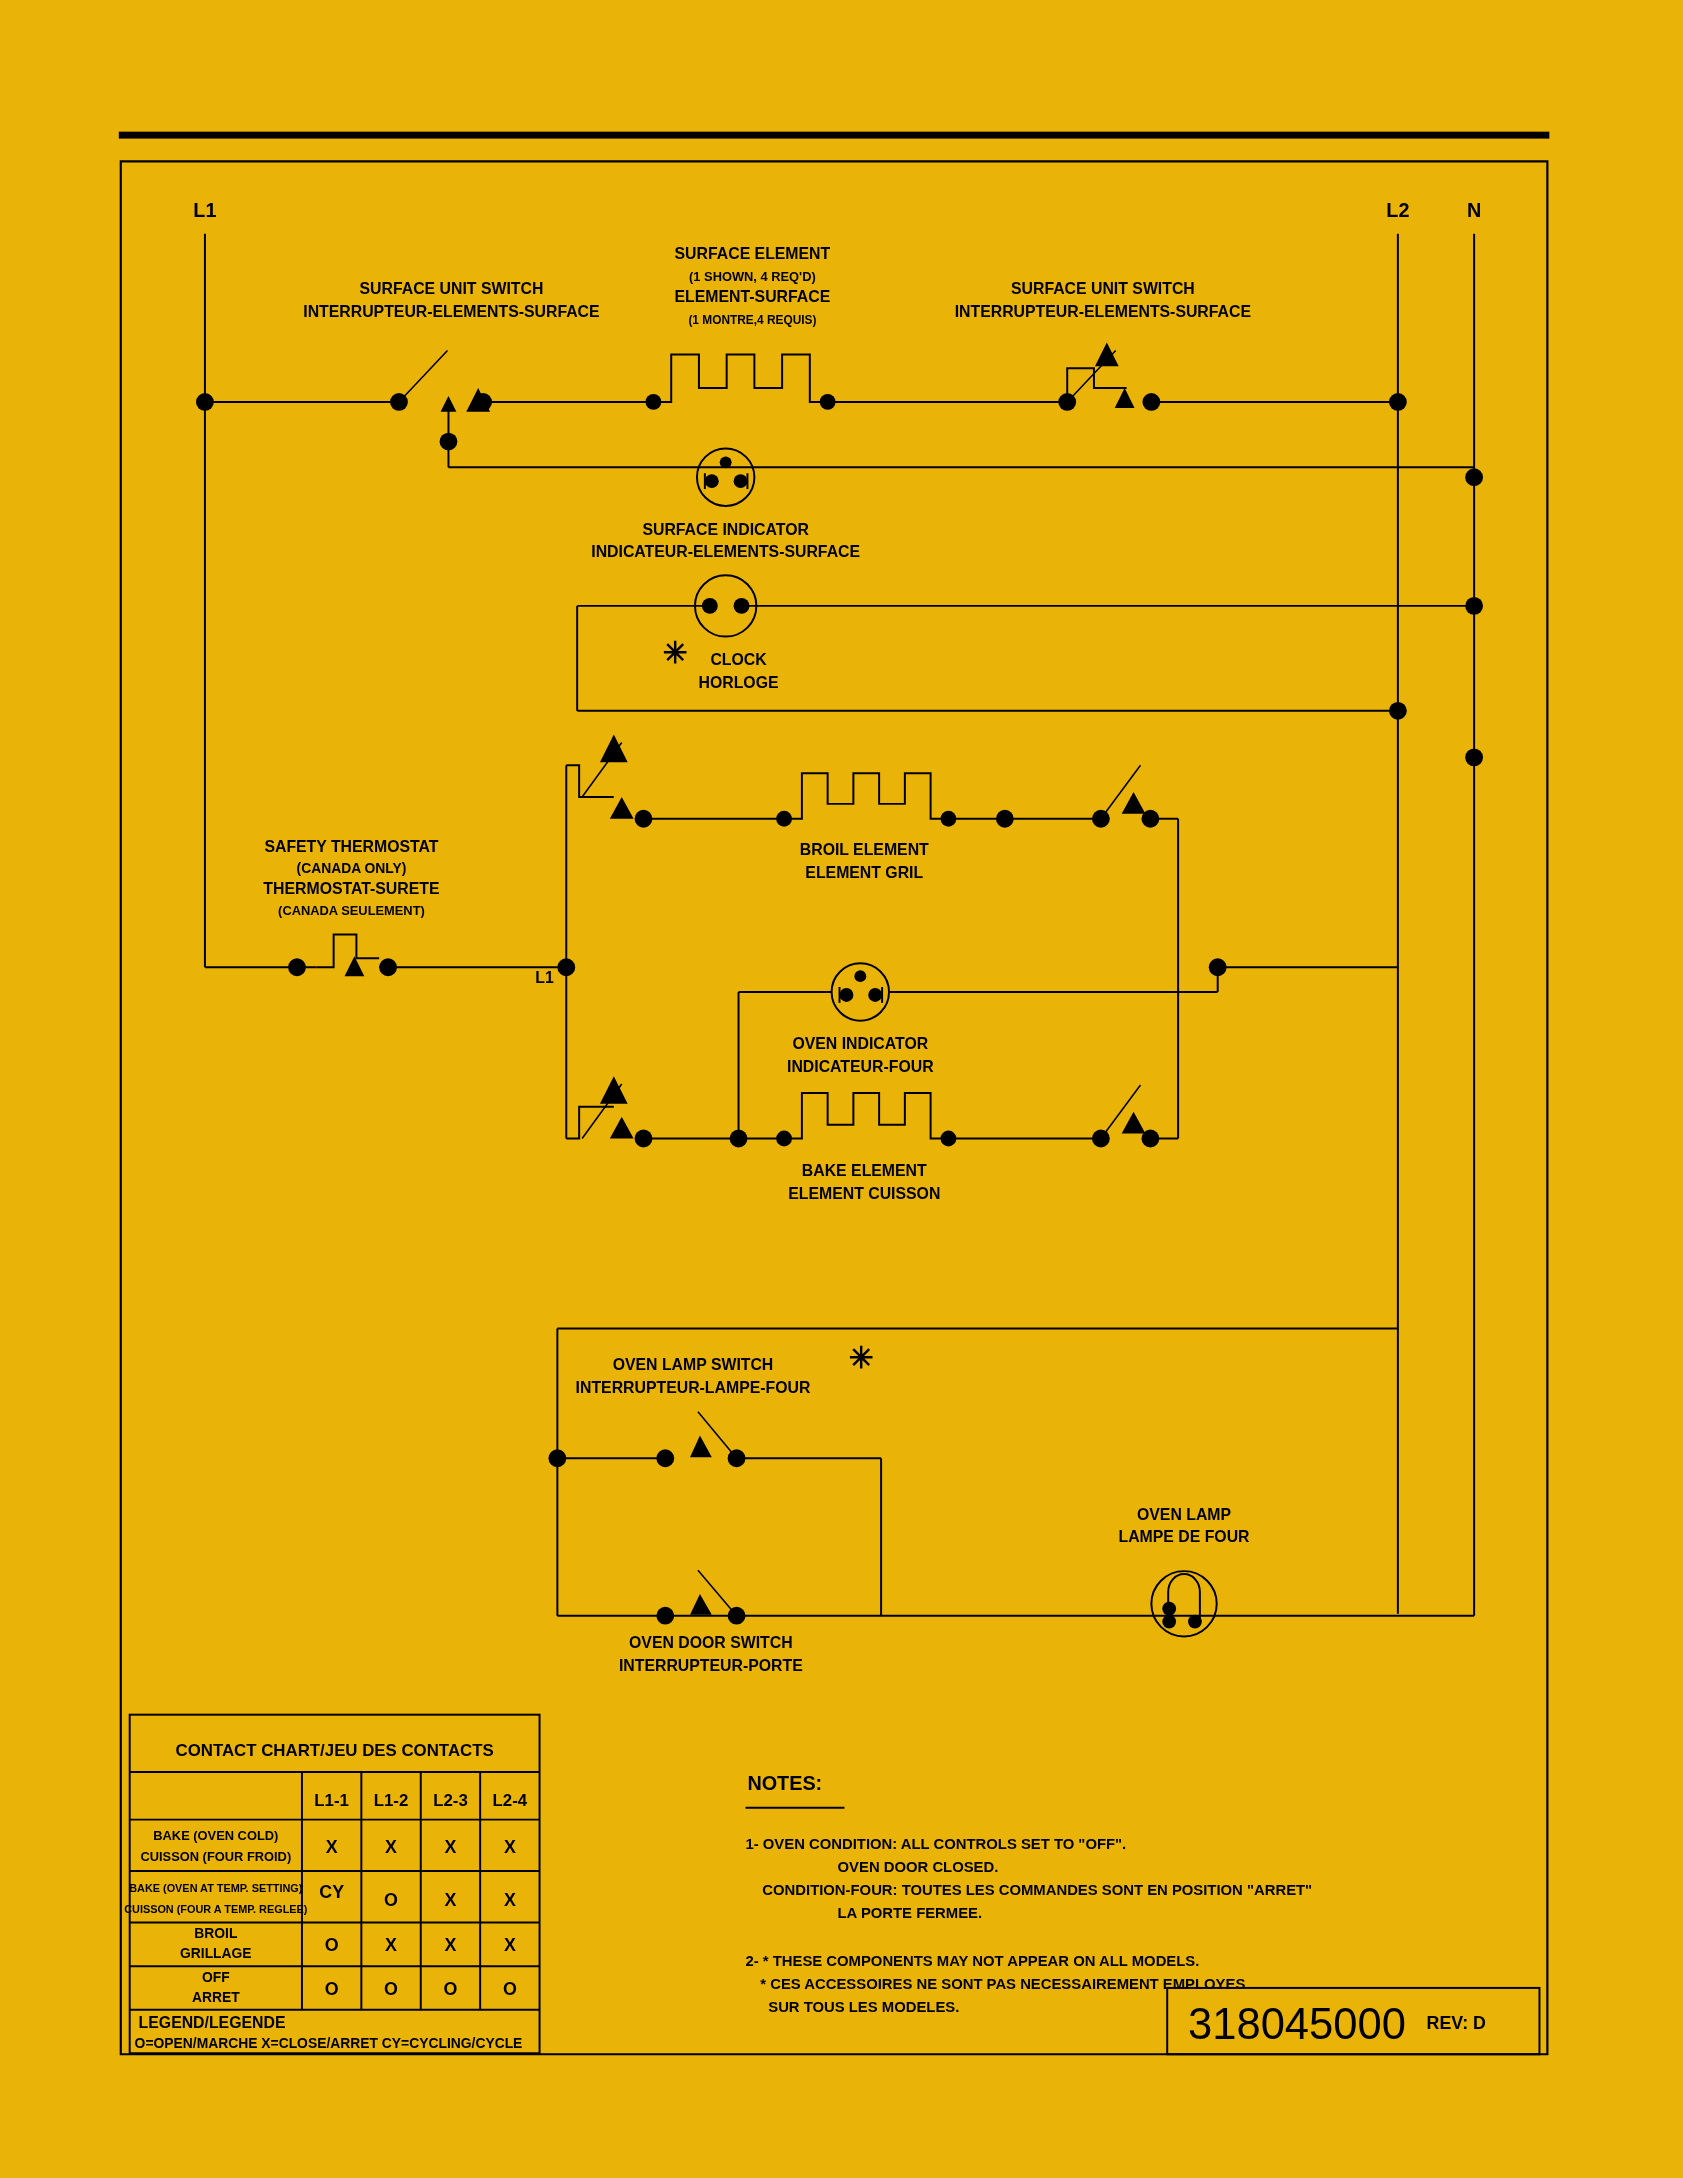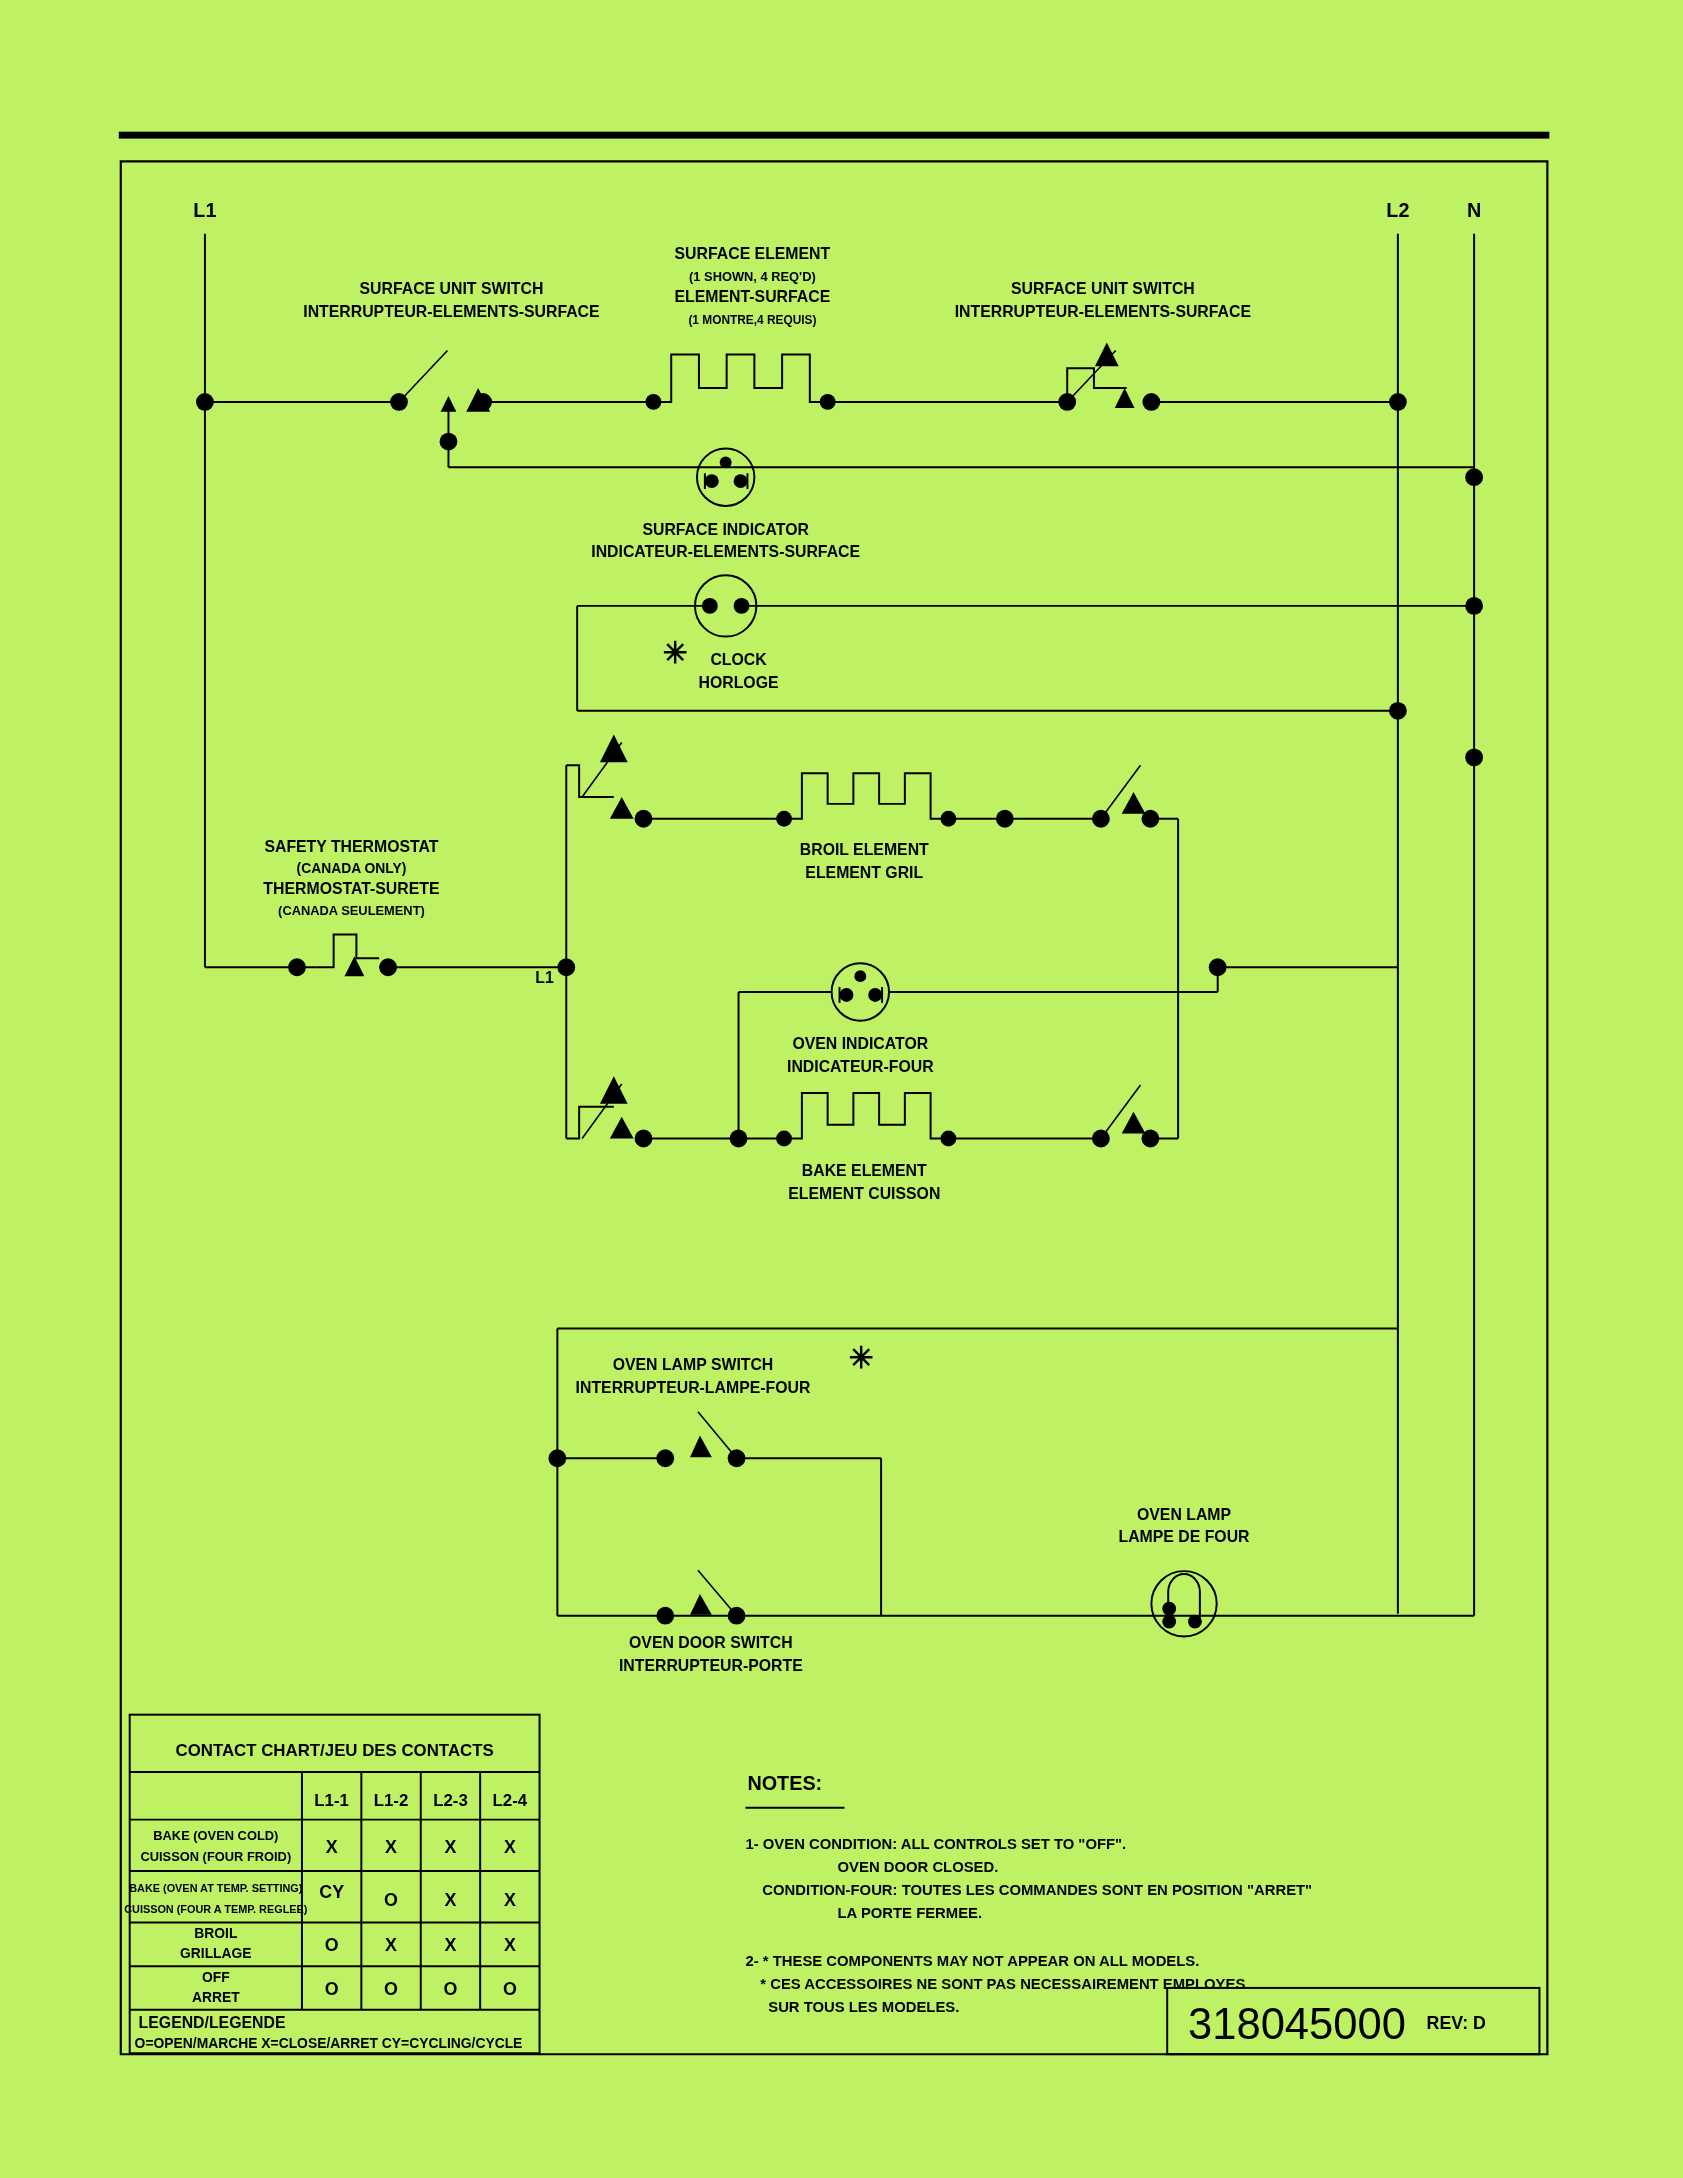--- a/index.html
+++ b/index.html
@@ -4,21 +4,21 @@
 <style>
   html, body {
     margin: 0;
     padding: 0;
     background: #ffffff;
   }
   #page {
     position: relative;
     width: 1683px;
     height: 2178px;
-    background: #bef264;
+    background: #eab308;
     font-family: "Liberation Sans", sans-serif;
     color: #000000;
     overflow: hidden;
   }
   #schematic-svg {
     position: absolute;
     left: 0;
     top: 0;
     width: 1683px;
     height: 2178px;

